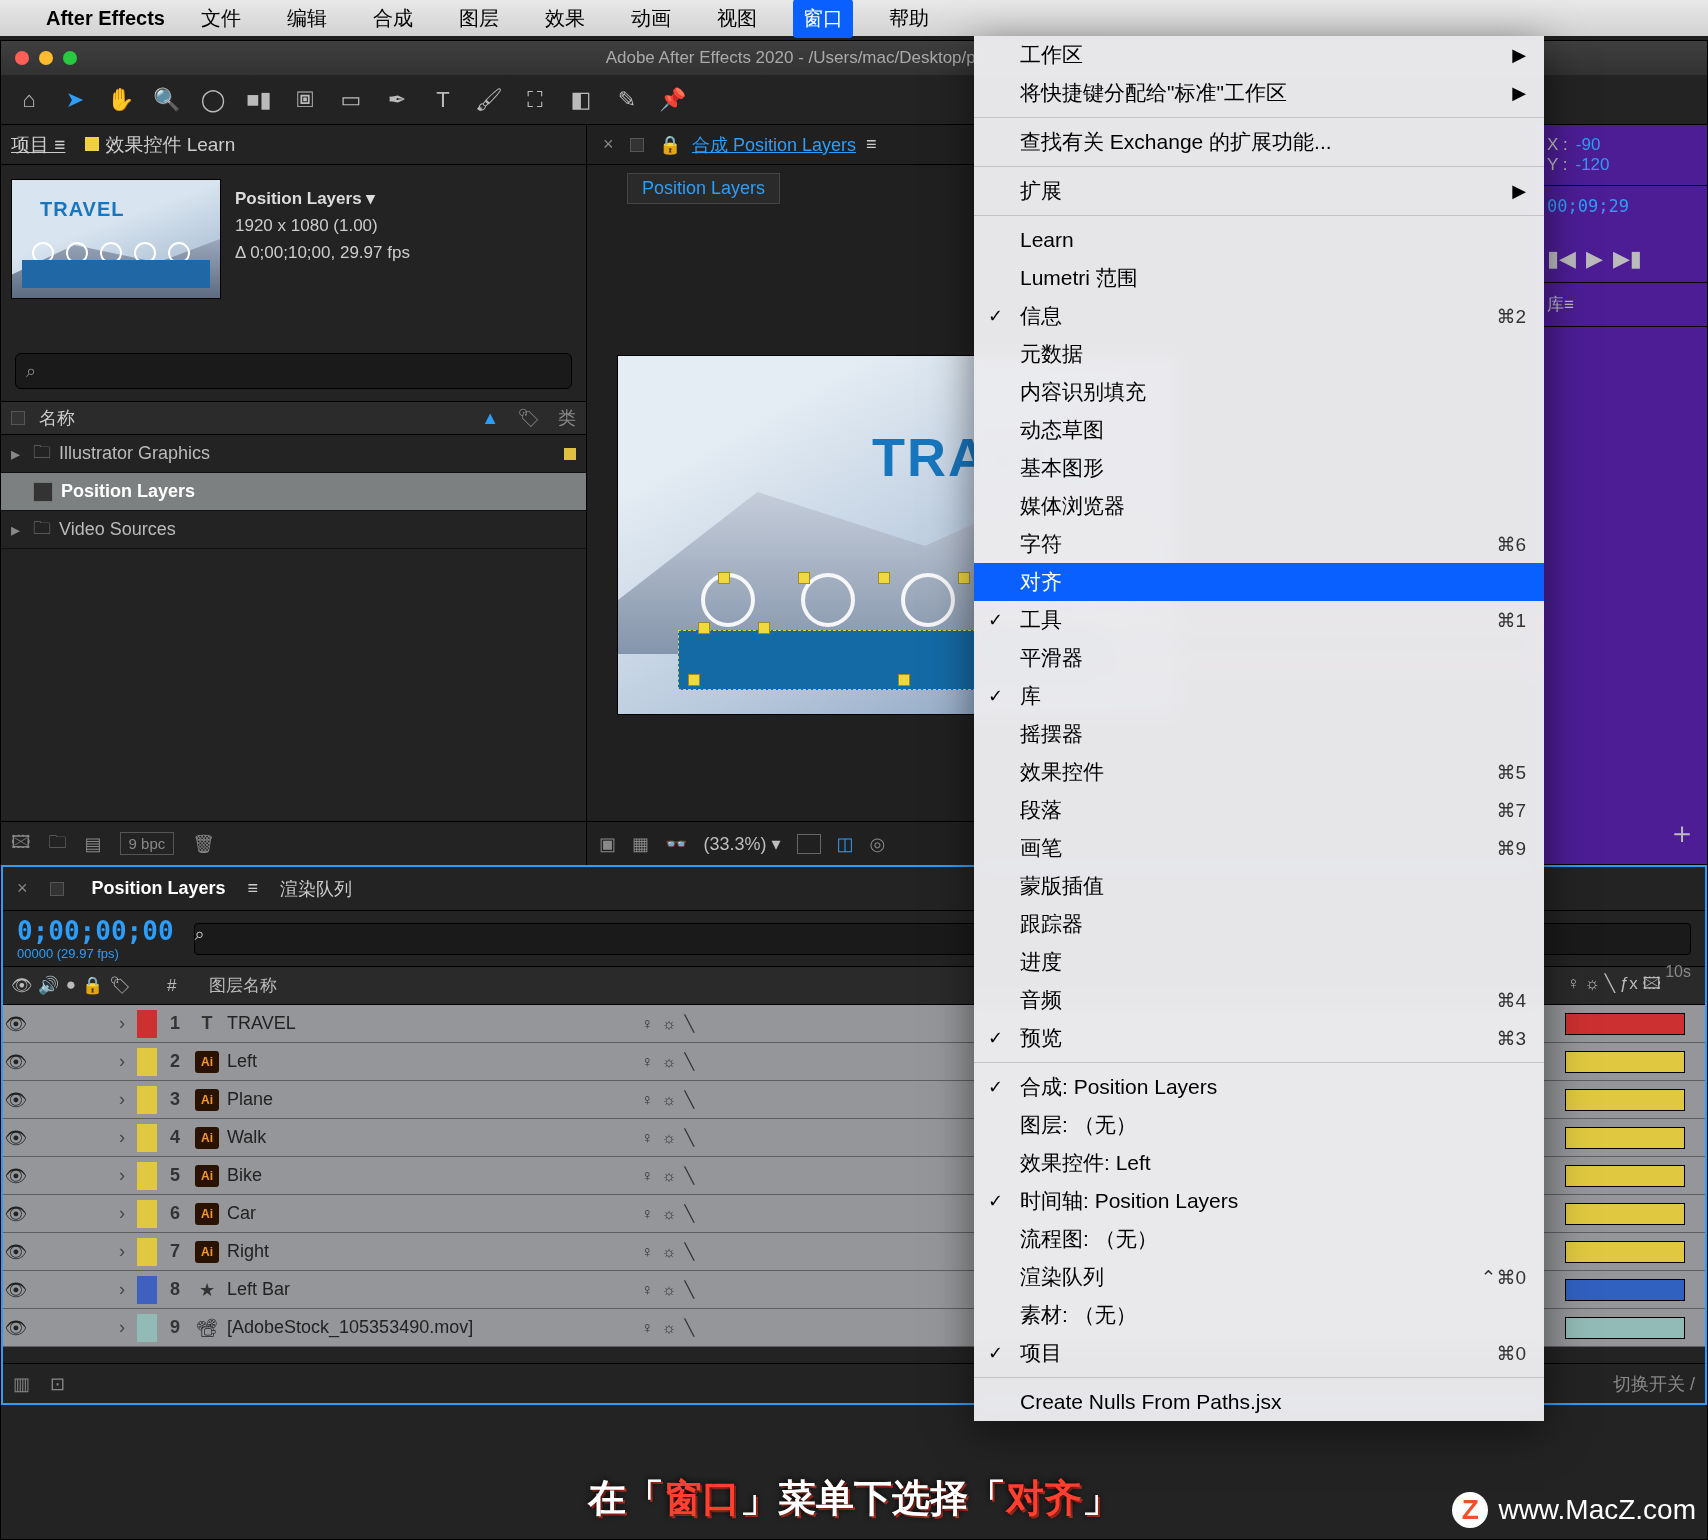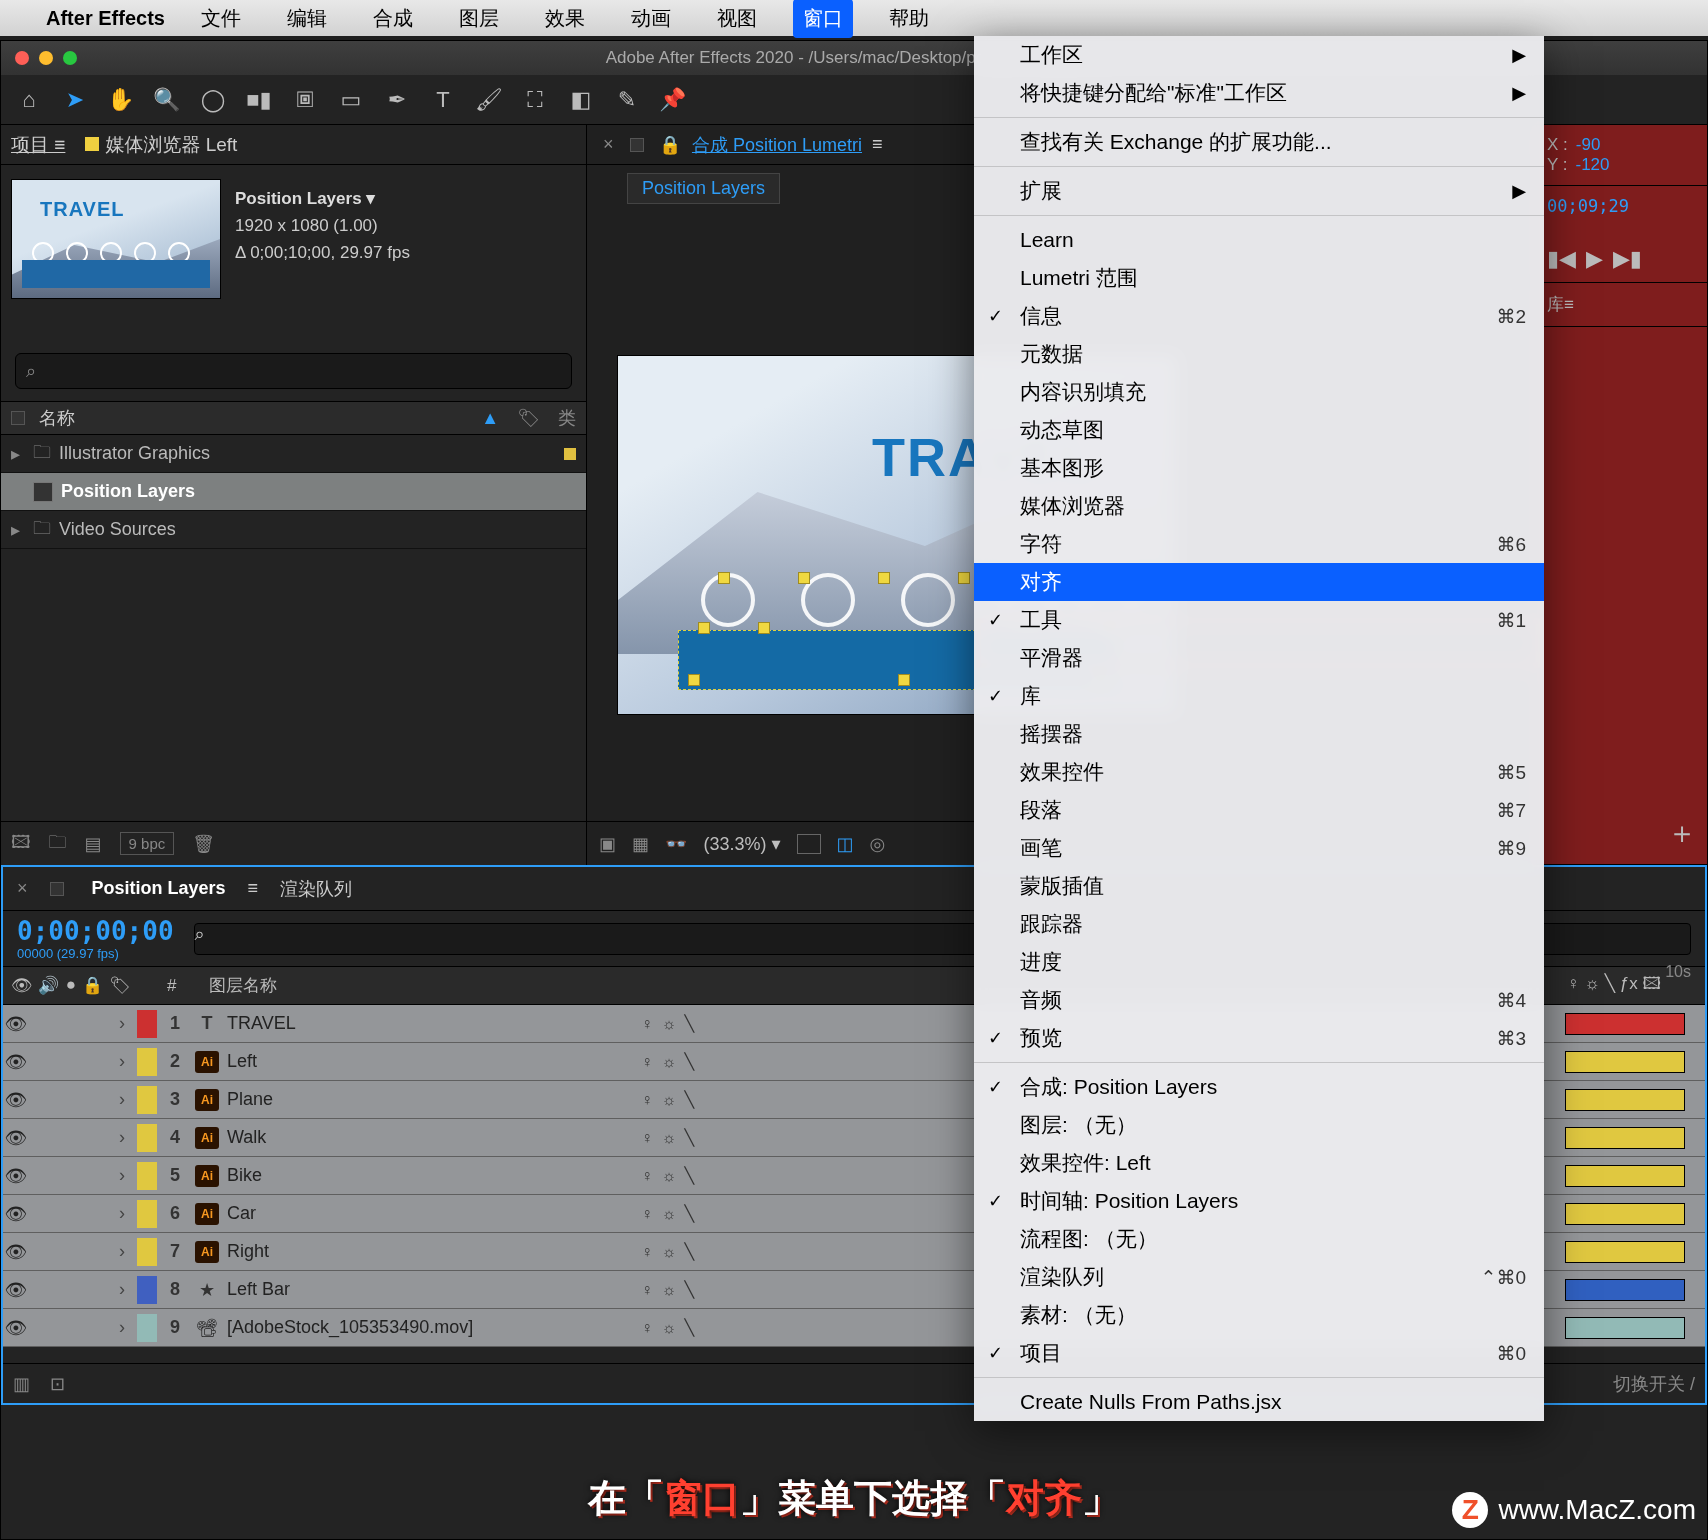--- a/index.html
+++ b/index.html
@@ -59,21 +59,21 @@
 .canvas .mountain2 { position: absolute; bottom: 60px; width: 100%; height: 180px; background: linear-gradient(#ccd3df,#8595ab); clip-path: polygon(0 70%, 25% 10%, 55% 40%, 80% 5%, 100% 30%, 100% 100%, 0 100%); }
 .canvas .trav2 { position: absolute; top: 70px; right: 80px; color: #1876be; font-weight: 800; font-size: 54px; letter-spacing: 2px; }
 .canvas .bluebar { position: absolute; bottom: 24px; left: 60px; right: 60px; height: 60px; background: #146aa5; border: 1px dashed #e0d040; }
 .canvas .circle { position: absolute; width: 60px; height: 60px; display:flex; align-items:center; justify-content:center;}
 .canvas .circle .ring { width: 54px; height: 54px; border: 4px solid rgba(255,255,255,.9); border-radius: 50%; }
 .canvas .h { position: absolute; width: 12px; height: 12px; background: #f0d840; border: 1px solid #a08c20; }
 .viewer-footer { margin-top: auto; height: 44px; border-top: 1px solid #000; display: flex; align-items: center; padding: 0 12px; gap: 16px; color: #888; }
 .viewer-footer .zoom { color: #bdbdbd; }
 .viewer-footer .iconbox { width: 24px; height: 20px; border: 1px solid #666; }
 .viewer-footer .sel { color: #2e9df7; }
-.right-stack { width: 170px; background: #7f1d1d; display: flex; flex-direction: column; }
+.right-stack { width: 170px; background: #4c1d95; display: flex; flex-direction: column; }
 .right-panel { padding: 10px; font-size: 17px; color: #bbb; border-bottom: 1px solid #000; }
 .right-panel .val { color: #2e9df7; margin-left: 8px;}
 .right-panel .media { display:flex; align-items:center; gap:10px; margin-top:30px; font-size: 22px; color: #bbb;}
 .plus {margin-left:auto; font-size: 30px;}
 .timeline { height: 540px; border: 2px solid #2e9df7; background: #232323; display: flex; flex-direction: column; }
 .tl-tabs { height: 44px; display: flex; align-items: center; padding: 0 14px; gap: 22px; border-bottom: 1px solid #000; }
 .tl-tabs .ttab { color: #ccc; }
 .tl-tabs .ttab.sel { color: #fff; font-weight: 600; }
 .tl-time { height: 56px; display: flex; align-items: center; padding: 0 14px; gap: 20px; border-bottom: 1px solid #000; }
 .tc { color: #2e9df7; font-family: monospace; font-size: 26px; font-weight: 600; }
@@ -163,21 +163,21 @@
     <span class="tbtn">◧</span>
     <span class="tbtn">✎</span>
     <span class="tbtn">📌</span>
   </div>
 
   <div class="main">
 
     <div class="col project">
       <div class="project-tabs">
         <span class="ptab sel"><span>项目</span> ≡</span>
-        <span class="ptab"><span class="yellow-sq"></span><span>媒体浏览器 Left</span></span>
+        <span class="ptab"><span class="yellow-sq"></span><span>效果控件 Learn</span></span>
       </div>
       <div class="project-item">
         <div class="proj-thumb">
           <div class="mountain"></div>
           <div class="trav">TRAVEL</div>
           <div class="circles">
               <span></span>
               <span></span>
               <span></span>
               <span></span>
@@ -224,21 +224,21 @@
         <span class="bpc">9 bpc</span>
         <span>🗑</span>
       </div>
     </div>
 
     <div class="col viewer">
       <div class="viewer-tabs">
         <span class="x">×</span>
         <span class="yellow-sq" style="background:#333;border:1px solid #555"></span>
         <span class="lock">🔒</span>
-        <span class="vtab">合成 Position Lumetri</span> ≡
+        <span class="vtab">合成 Position Layers</span> ≡
       </div>
       <div class="flow">Position Layers</div>
       <div class="canvas">
         <div class="mountain2"></div>
         <div class="trav2">TRAVEL</div>
         <div class="bluebar"></div>
         <div class="circle" style="bottom:84px;left:80px">
             <div class="ring"></div>
           </div>
         <div class="circle" style="bottom:84px;left:180px">

